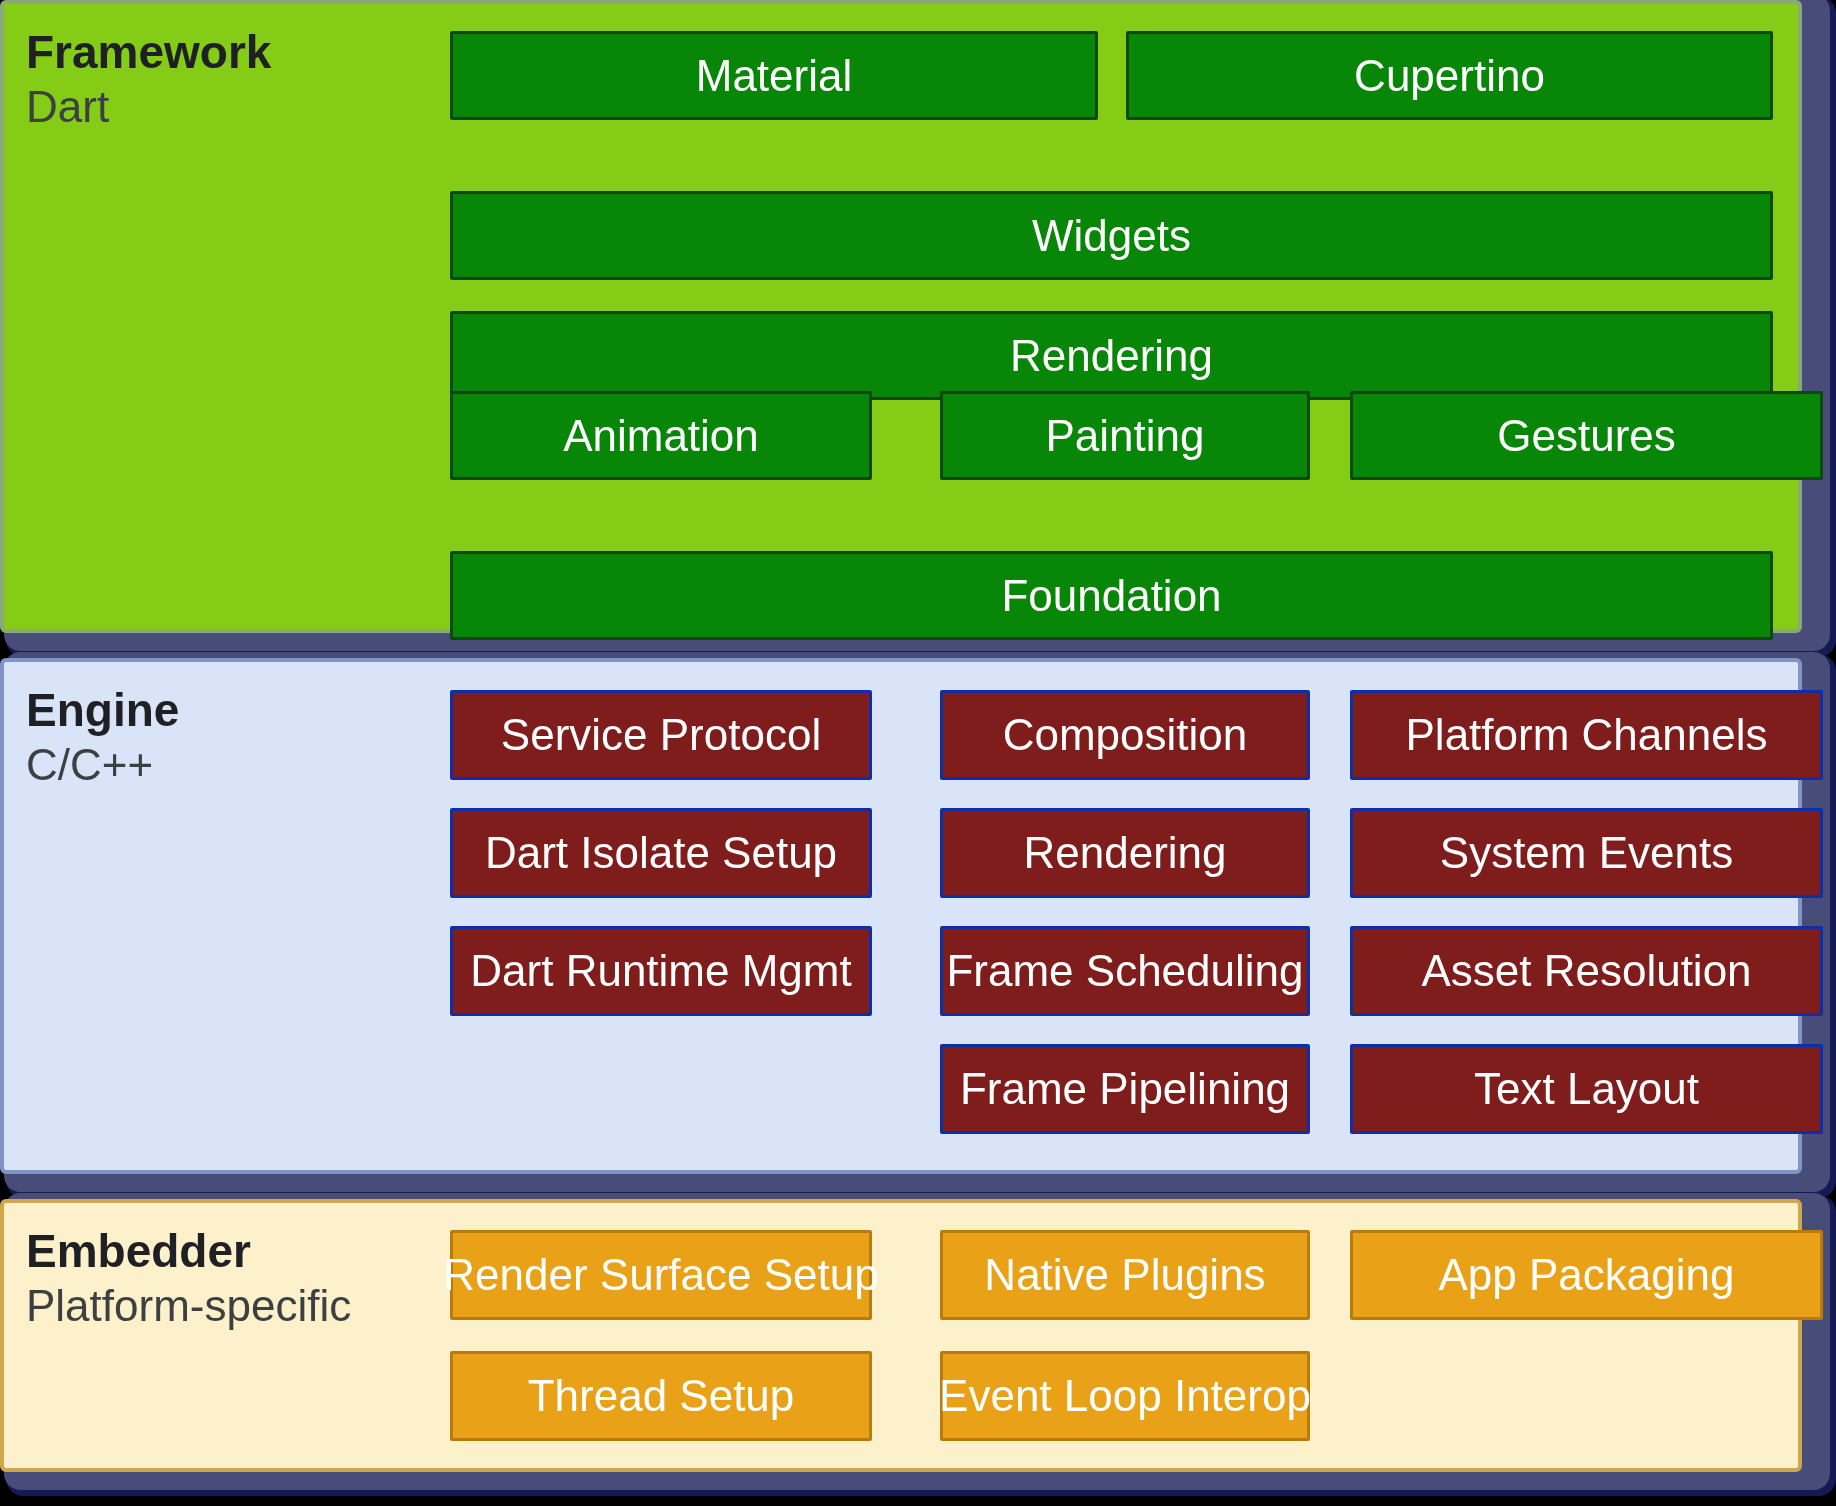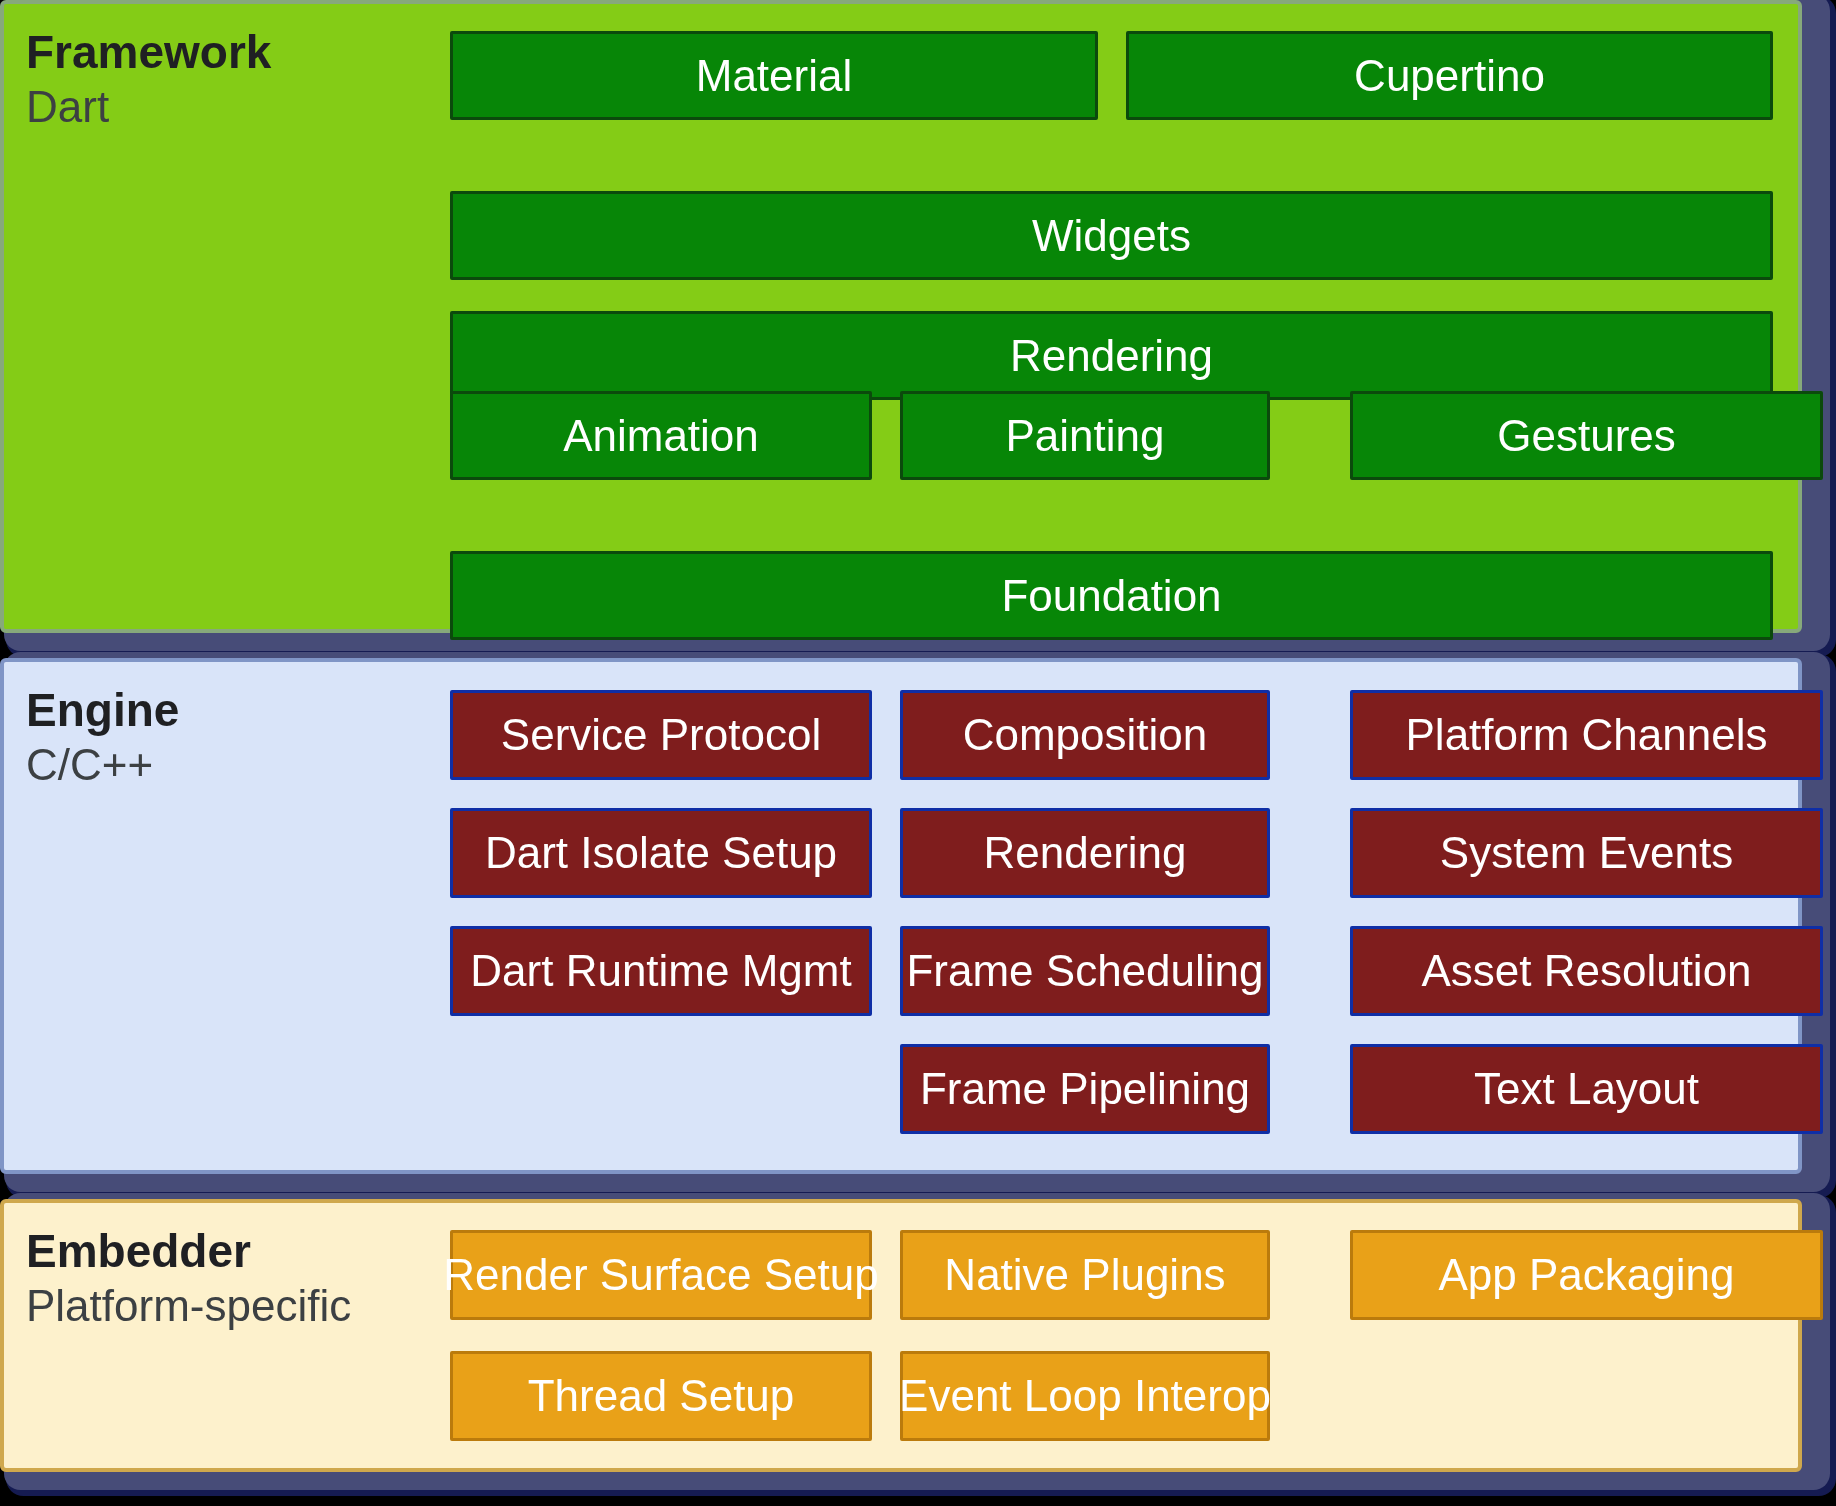--- a/index.html
+++ b/index.html
@@ -38,21 +38,21 @@
     display:flex;align-items:center;justify-content:center;
     font-size:44px;color:#ffffff;
     white-space:nowrap;
   }
   .green{background:#078607;border-color:#0b4a0c;}
   .blue{background:#7f1d1d;border-color:#0f2ea6;}
   .orange{background:#e9a118;border-color:#bb7b0c;}
 
   
   .c1{left:446px;width:422px;}
-  .c2{left:896px;width:370px;}
+  .c2{left:936px;width:370px;}
   .c3{left:1346px;width:473px;}
   .half1{left:446px;width:648px;}
   .half2{left:1122px;width:647px;}
   .full{left:446px;width:1323px;margin-top:40px;}
 
   
   .f-r1{top:27px;height:89px;}
   .f-r2{top:147px;height:89px;}
   .f-r3{top:267px;height:89px;}
   .f-r4{top:387px;height:89px;}

